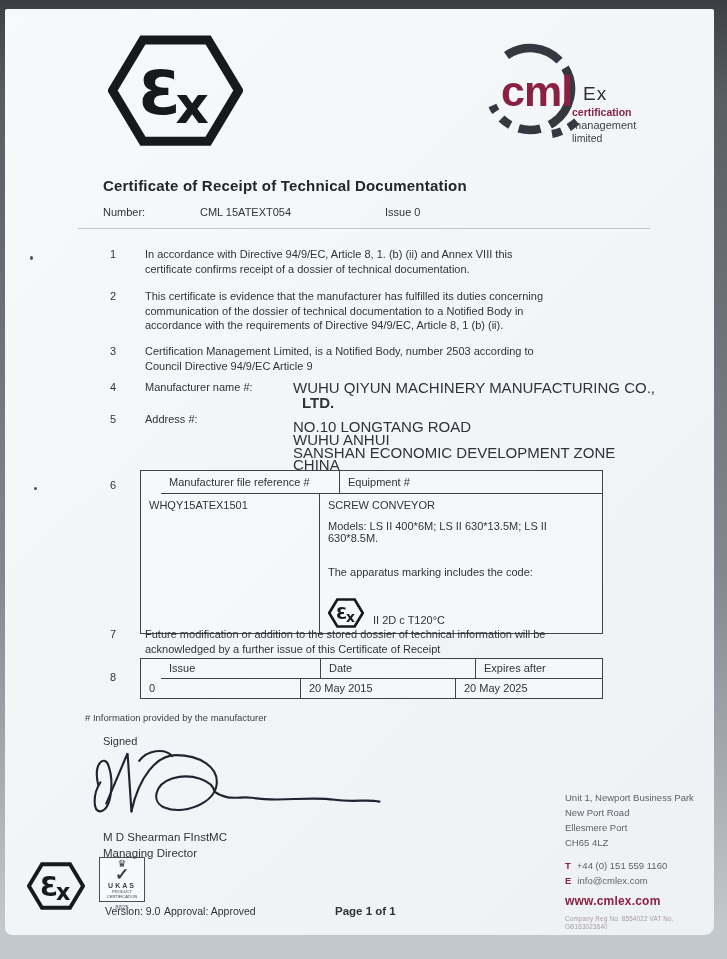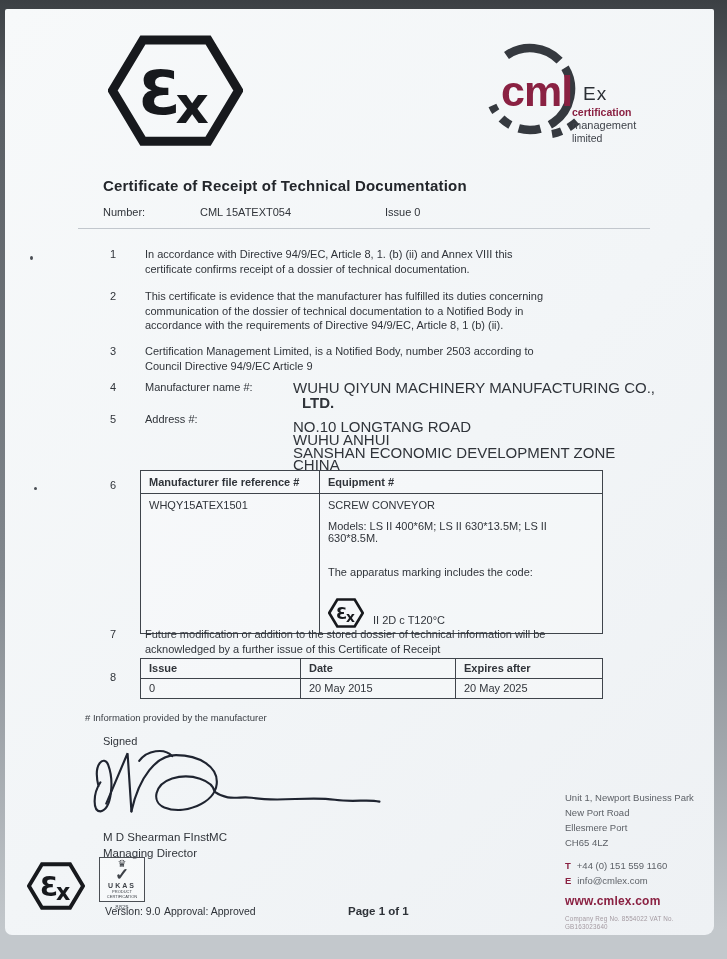--- a/index.html
+++ b/index.html
@@ -35,21 +35,21 @@
   .clause .ctext{white-space:pre-line;width:492px;}
 
   .col-label{left:140px;font-size:11px;}
   .col-value{left:288px;font-size:15px;line-height:14.5px;}
   .val2{margin-left:9px;font-weight:bold;}
   .addr div{line-height:12.8px;}
 
   
   .tbl{left:135px;width:463px;border:1px solid #3f444b;font-size:11px;background:rgba(255,255,255,.25);}
   .trow{display:flex;}
-  .hdr{font-weight:bold;}
+  .hdr{font-weight:normal;margin-left:20px;}
   .cell{padding:5px 8px;}
   .t6 .c1{width:179px;border-right:1px solid #3f444b;flex:none;}
   .t6 .c2{flex:1;}
   .t6 .trow.hdr{border-bottom:1px solid #3f444b;}
   .t6 .body{min-height:119px;}
   .models{white-space:pre-line;margin-top:9px;}
   .mark-intro{margin-top:22px;}
   .code-row{display:flex;align-items:flex-end;gap:9px;margin-top:7px;}
   .code-txt{padding-bottom:2px;margin-top:29px;}
   .t8 .c1{width:160px;border-right:1px solid #3f444b;flex:none;}
@@ -68,21 +68,21 @@
   .ukas-box{border:1px solid #4a4e54;padding:1px 2px 2px;background:rgba(255,255,255,.4);}
   .ukas-crown{font-size:10px;line-height:9px;}
   .ukas-check{font-size:17px;font-weight:bold;line-height:14px;}
   .ukas-name{font-size:7px;font-weight:bold;letter-spacing:2px;line-height:8px;}
   .ukas-sub{font-size:4px;line-height:4.5px;}
   .ukas-num{font-size:6px;margin-top:2px;color:#5a5f66;}
 
   .vrow{top:896px;font-size:10.5px;color:#2e3238;}
   .v1{position:absolute;left:100px;}
   .v2{position:absolute;left:159px;}
-  .v3{position:absolute;left:343px;font-weight:bold;font-size:11.5px;}
+  .v3{position:absolute;left:330px;font-weight:bold;font-size:11.5px;}
 
   
   .contact{left:560px;top:781px;width:152px;font-size:9.5px;color:#5d6167;line-height:15px;}
   .contact .c-label{font-weight:bold;color:#8a2142;margin-right:6px;}
   .c-phone{margin-top:8px;}
   .c-site{margin-top:6px;font-size:12px;font-weight:bold;color:#8a2142;letter-spacing:.2px;}
   .c-reg{margin-top:6px;font-size:6.3px;color:#a49aa1;letter-spacing:.2px;line-height:8px;}
 
   .speck{position:absolute;background:#4a4e54;border-radius:50%;}
 </style>

